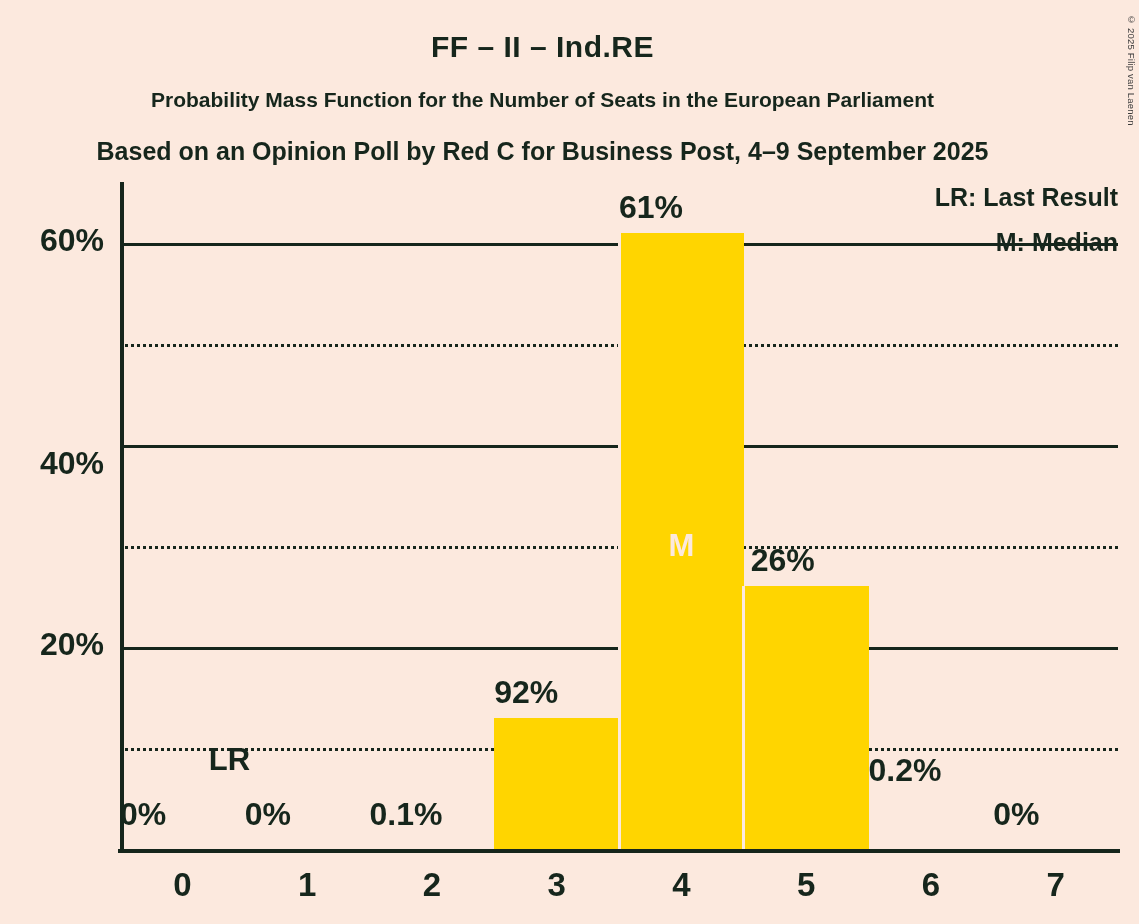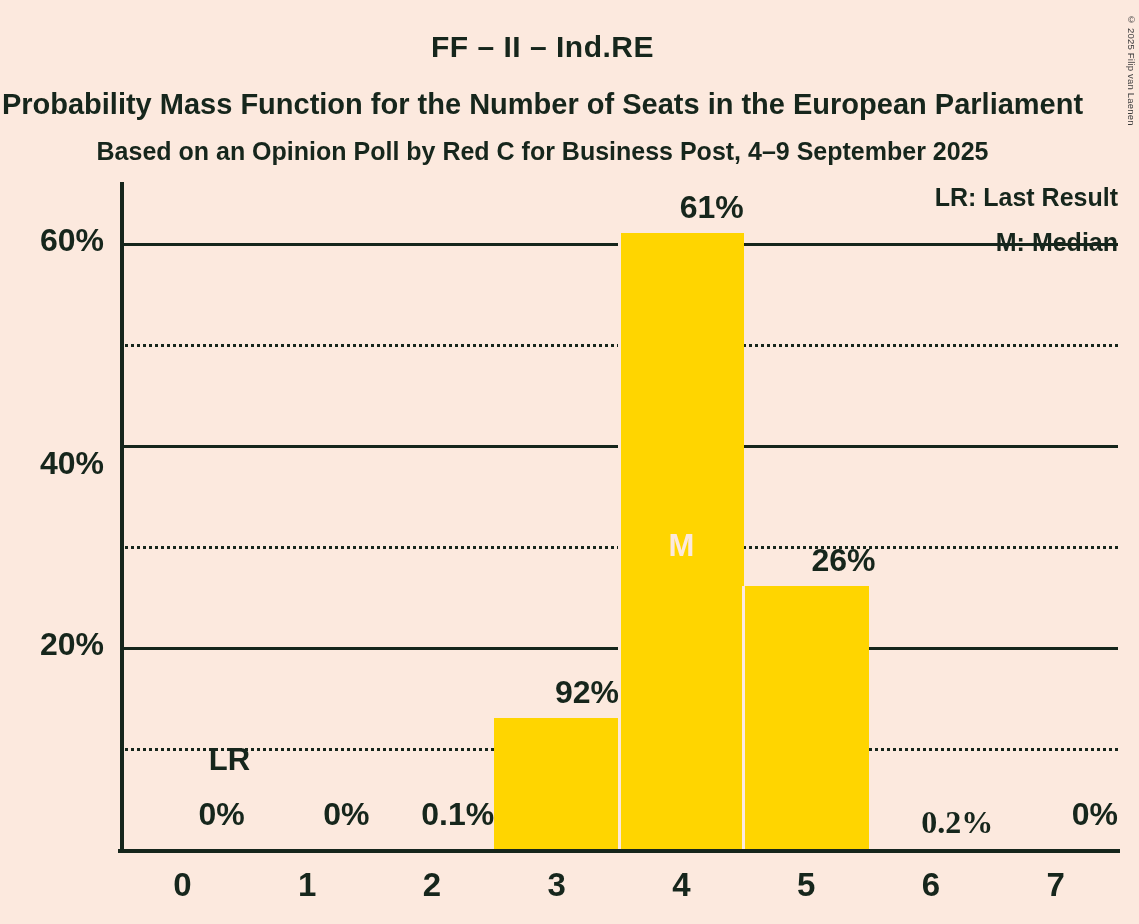--- a/index.html
+++ b/index.html
@@ -33,21 +33,21 @@
     color: #16261C;
     white-space: nowrap;
   }
   #chart-title {
     top: 30px;
     font-size: 30px;
     letter-spacing: 0.5px;
   }
   #chart-subtitle-1 {
     top: 88px;
-    font-size: 29px;
+    font-size: 21px;
   }
   #chart-subtitle-2 {
     top: 137px;
     font-size: 25px;
   }
 
   
   #copyright {
     position: absolute;
     right: 2px;
@@ -117,21 +117,21 @@
   .bar-sep {
     position: absolute;
     width: 3px;
     background: #FCE9DE;
     bottom: 0;
   }
 
   
   .value-label {
     position: absolute;
-    text-align: right;
+    text-align: left;
     font-size: 32px;
     font-weight: bold;
     color: #16261C;
     white-space: nowrap;
   }
 
   
   .marker-label {
     position: absolute;
     text-align: center;
@@ -209,21 +209,21 @@
     <div id="axis-x"></div>
   </div>
 
   <div id="value-labels">
       <div class="value-label" style="left: 120px; width: 124.75px; top: 796px;">0%</div>
       <div class="value-label" style="left: 244.75px; width: 124.75px; top: 796px;">0%</div>
       <div class="value-label" style="left: 369.5px; width: 124.75px; top: 796px;">0.1%</div>
       <div class="value-label" style="left: 494.25px; width: 124.75px; top: 673.621px;">92%</div>
       <div class="value-label" style="left: 619px; width: 124.75px; top: 188.53px;">61%</div>
       <div class="value-label" style="left: 743.75px; width: 124.75px; top: 542.242px; padding-left: 7px;">26%</div>
-      <div class="value-label" style="left: 868.5px; width: 124.75px; top: 804px; font-family: Liberation Serif, serif;">0.2%</div>
+      <div class="value-label" style="left: 868.5px; width: 124.75px; top: 752px;">0.2%</div>
       <div class="value-label" style="left: 993.25px; width: 124.75px; top: 796px;">0%</div>
     </div>
 
   <div id="markers">
       <div class="marker-label" id="marker-median" style="left: 619px; width: 124.75px; top: 527.818px;">M</div>
       <div class="marker-label" id="marker-lastresult" style="left: 120px; width: 124.75px; top: 742px; margin-left: 47px;">LR</div>
     </div>
 
   <div id="x-tick-labels">
       <div class="x-tick-label" style="left: 120px; width: 124.75px;">0</div>

